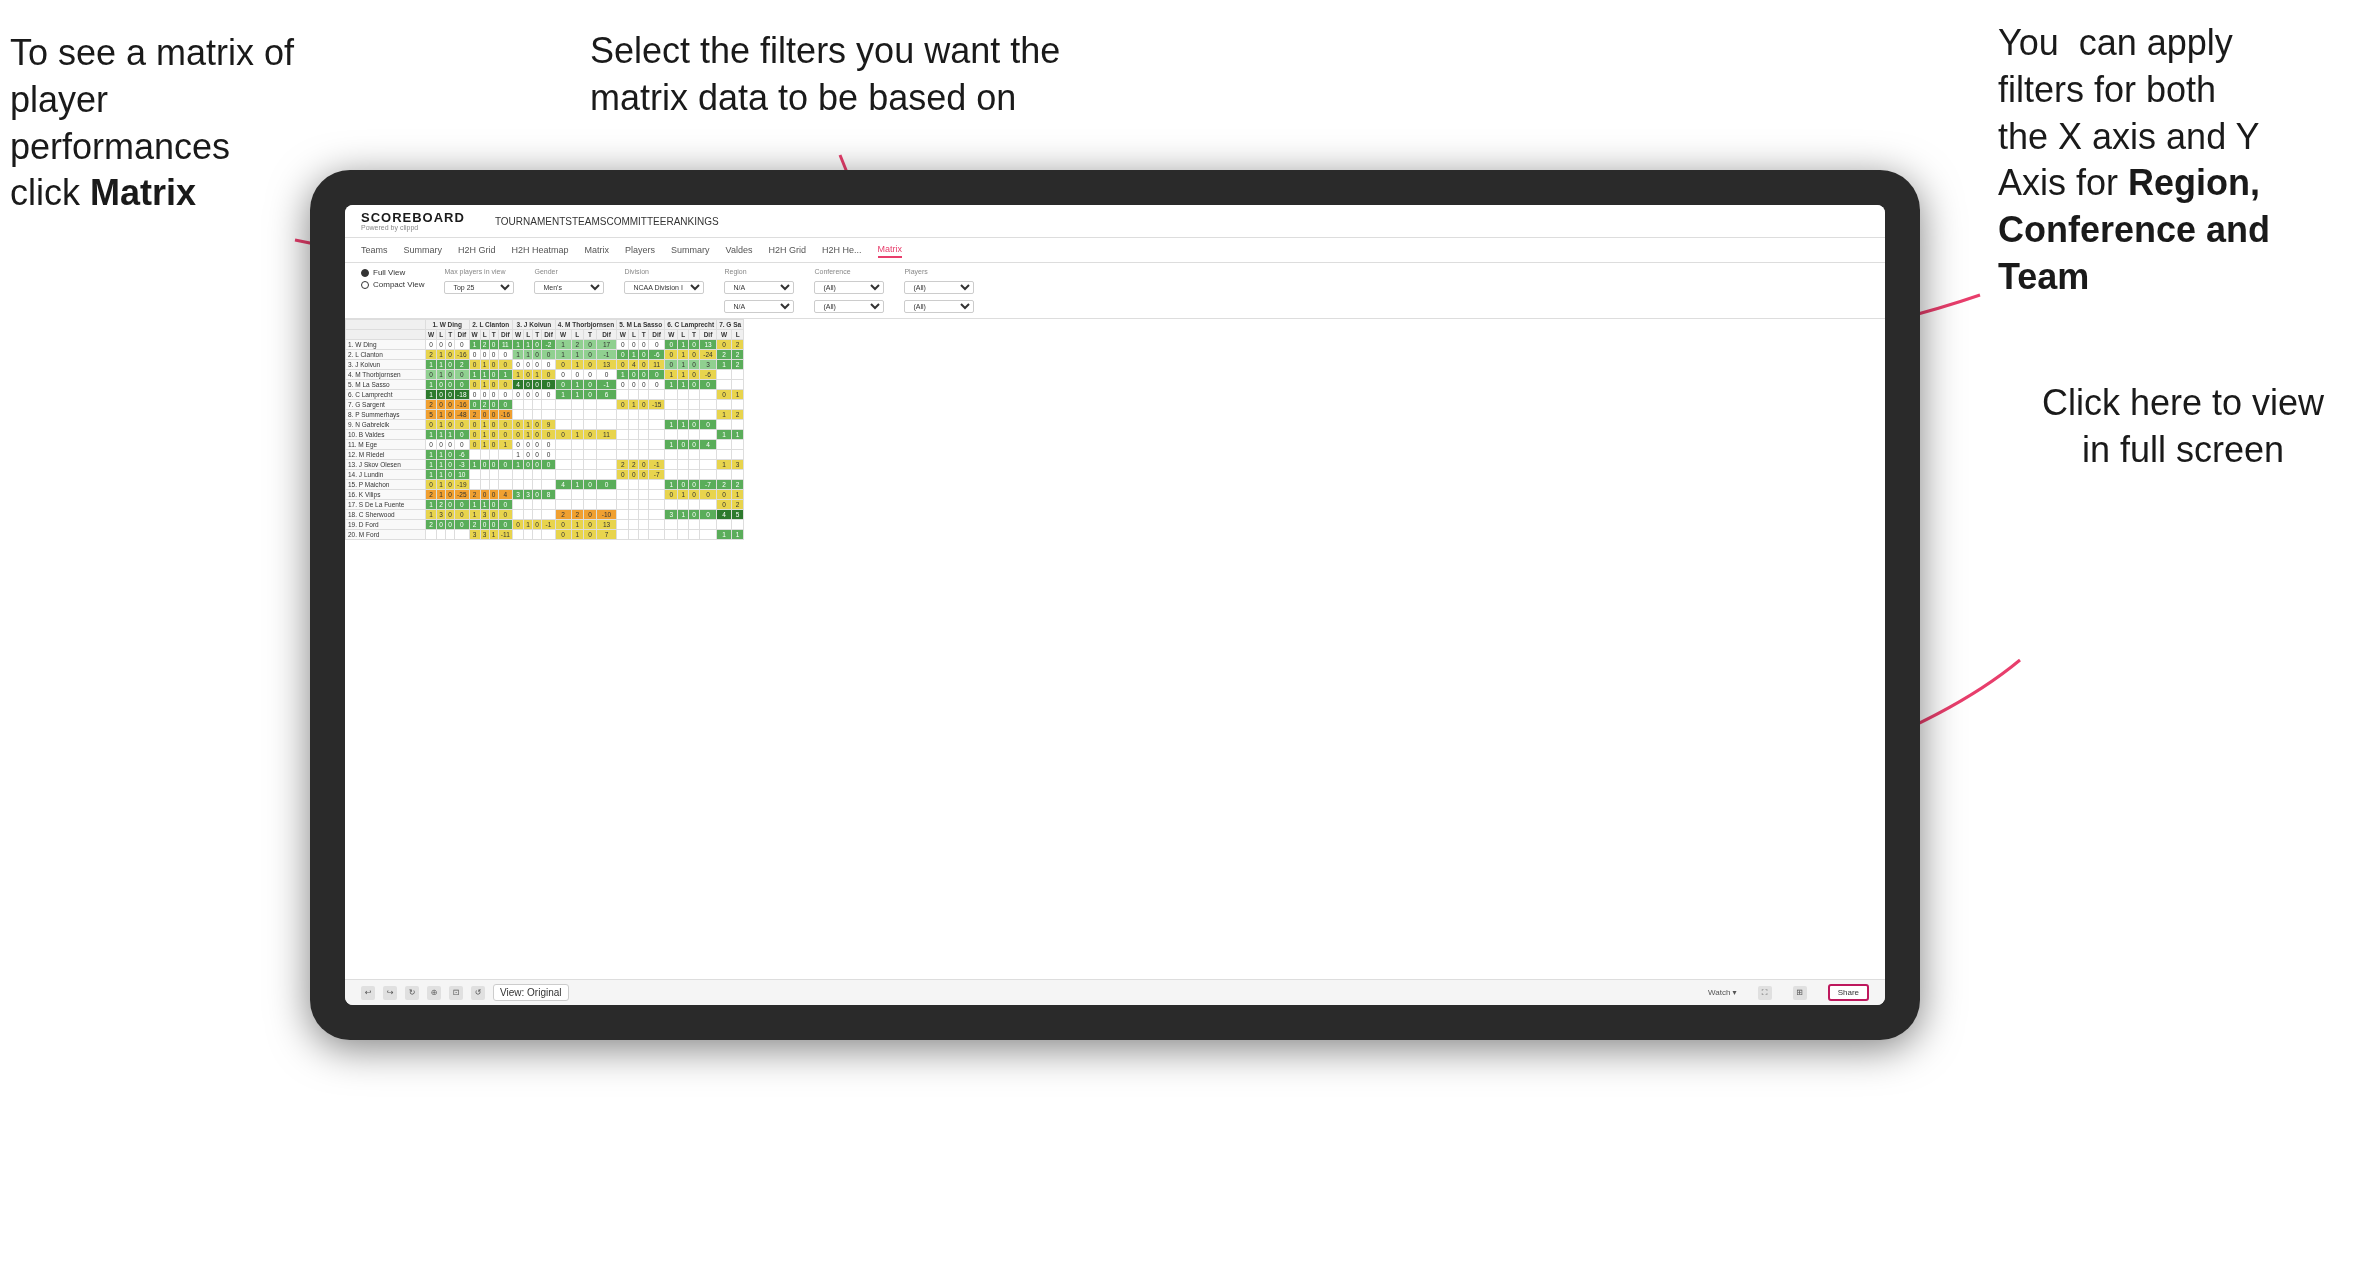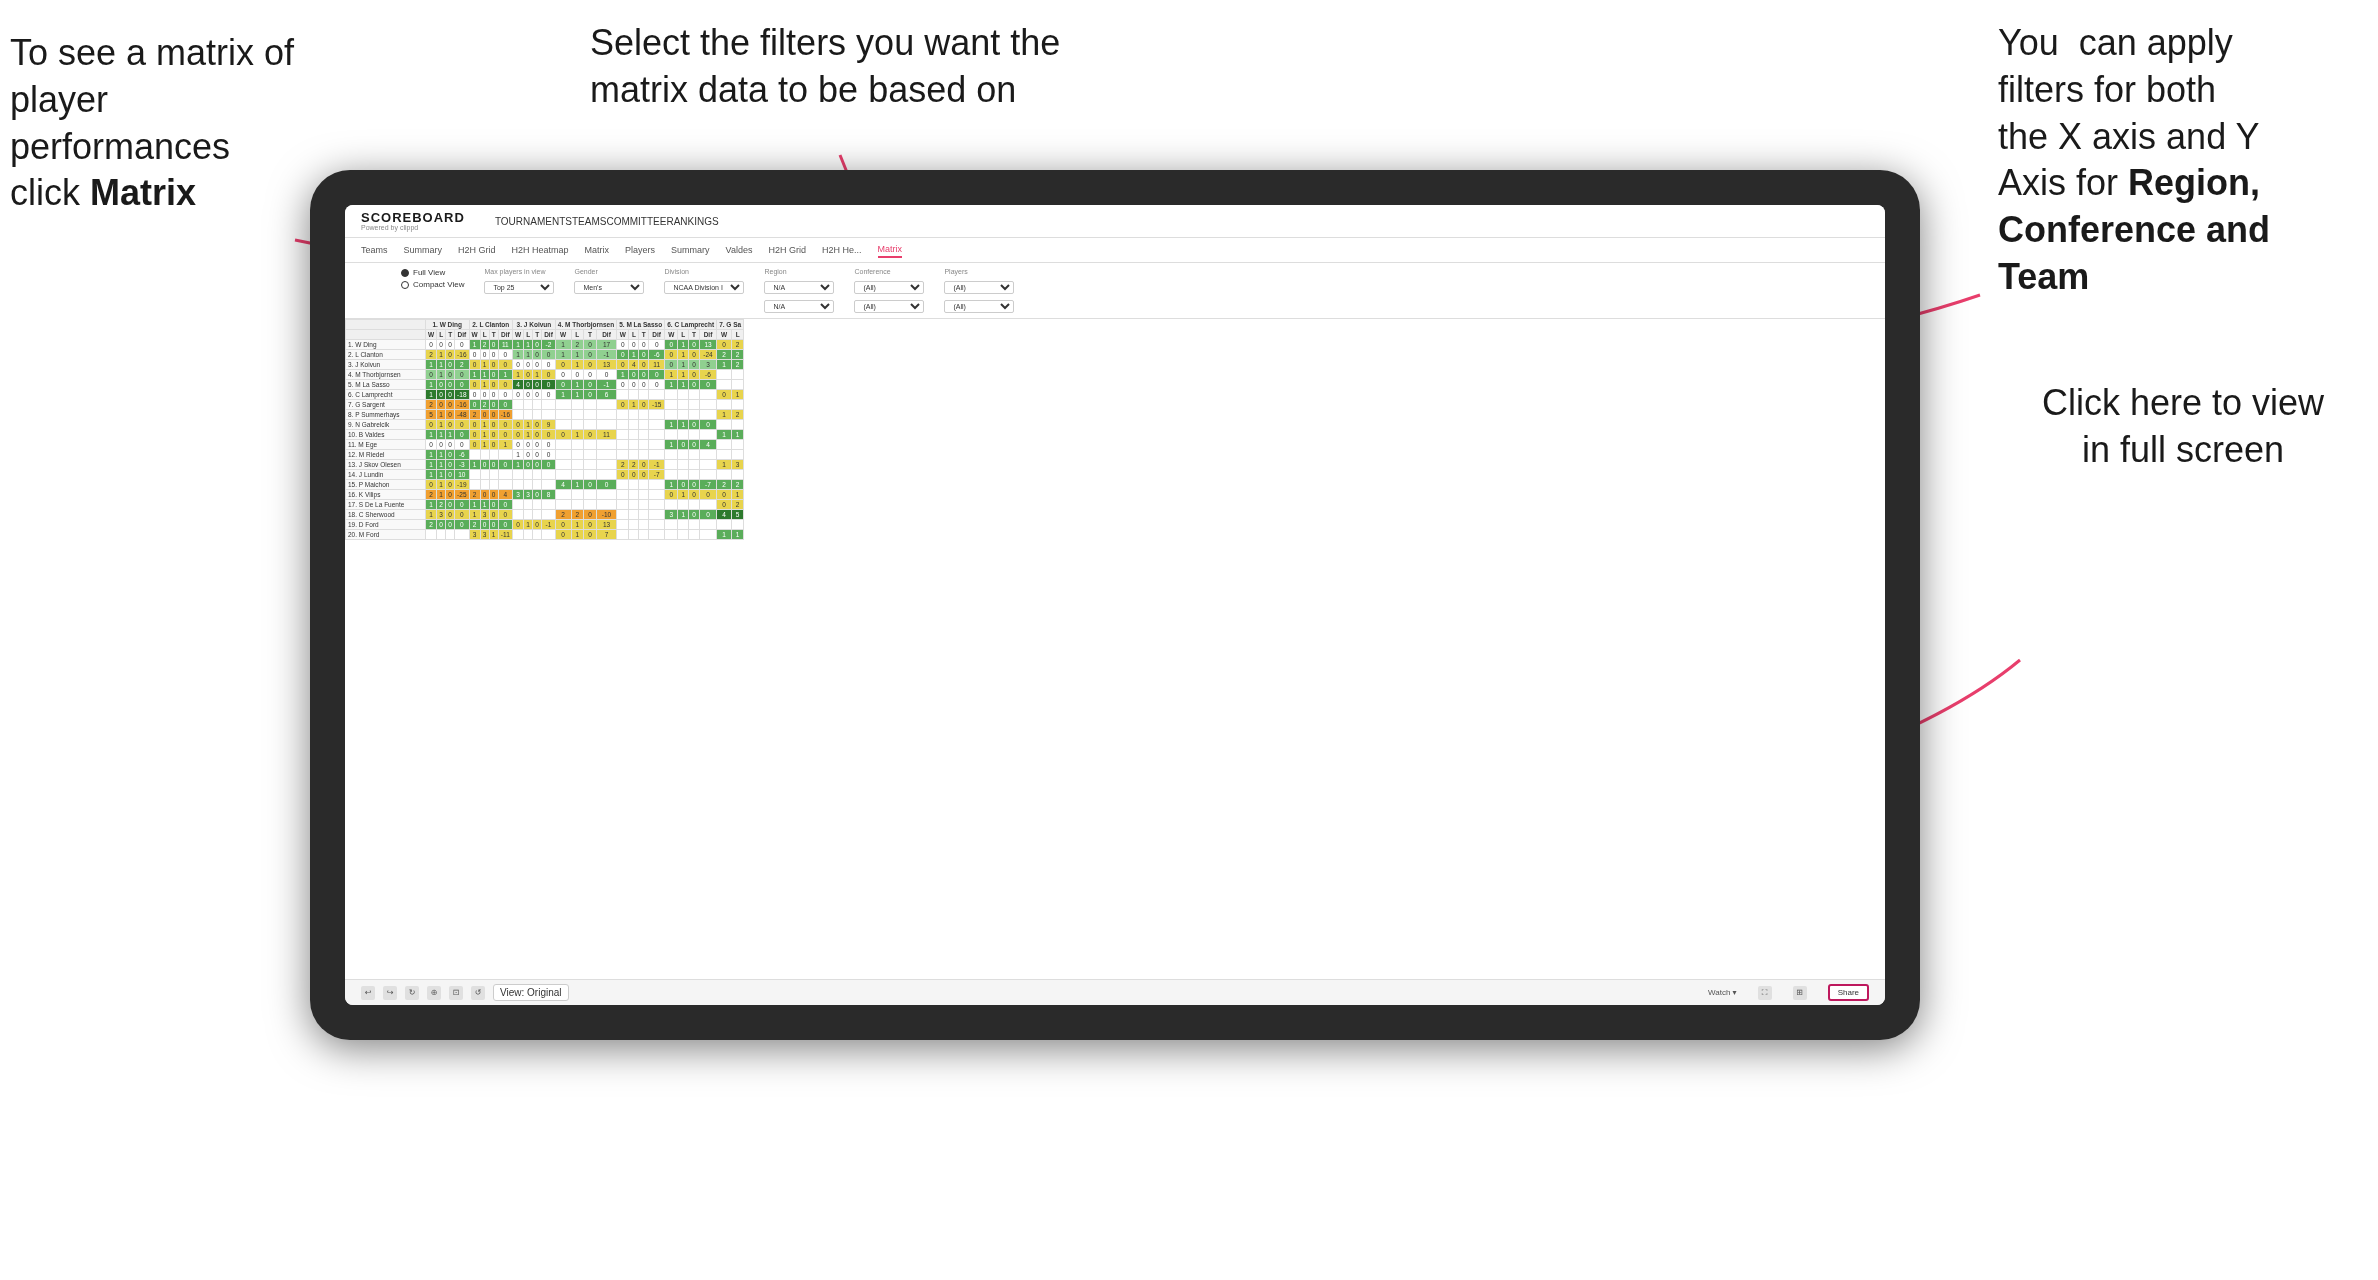--- a/index.html
+++ b/index.html
@@ -24,21 +24,21 @@
       font-weight: 900;
     }
 
     #ann-left {
       top: 30px;
       left: 10px;
       width: 320px;
     }
 
     #ann-center {
-      top: 20px;
+      top: 28px;
       left: 590px;
       width: 500px;
     }
 
     #ann-right-top {
       top: 20px;
       right: 10px;
       width: 370px;
     }
 
@@ -149,21 +149,20 @@
       flex-direction: column;
       gap: 3px;
       font-size: 8px;
       color: #333;
     }
 
     .radio-option {
       display: flex;
       align-items: center;
       gap: 4px;
-      margin-left: 40px;
     }
 
     .radio-dot {
       width: 8px;
       height: 8px;
       border-radius: 50%;
       border: 1.5px solid #333;
     }
 
     .radio-dot.selected {

